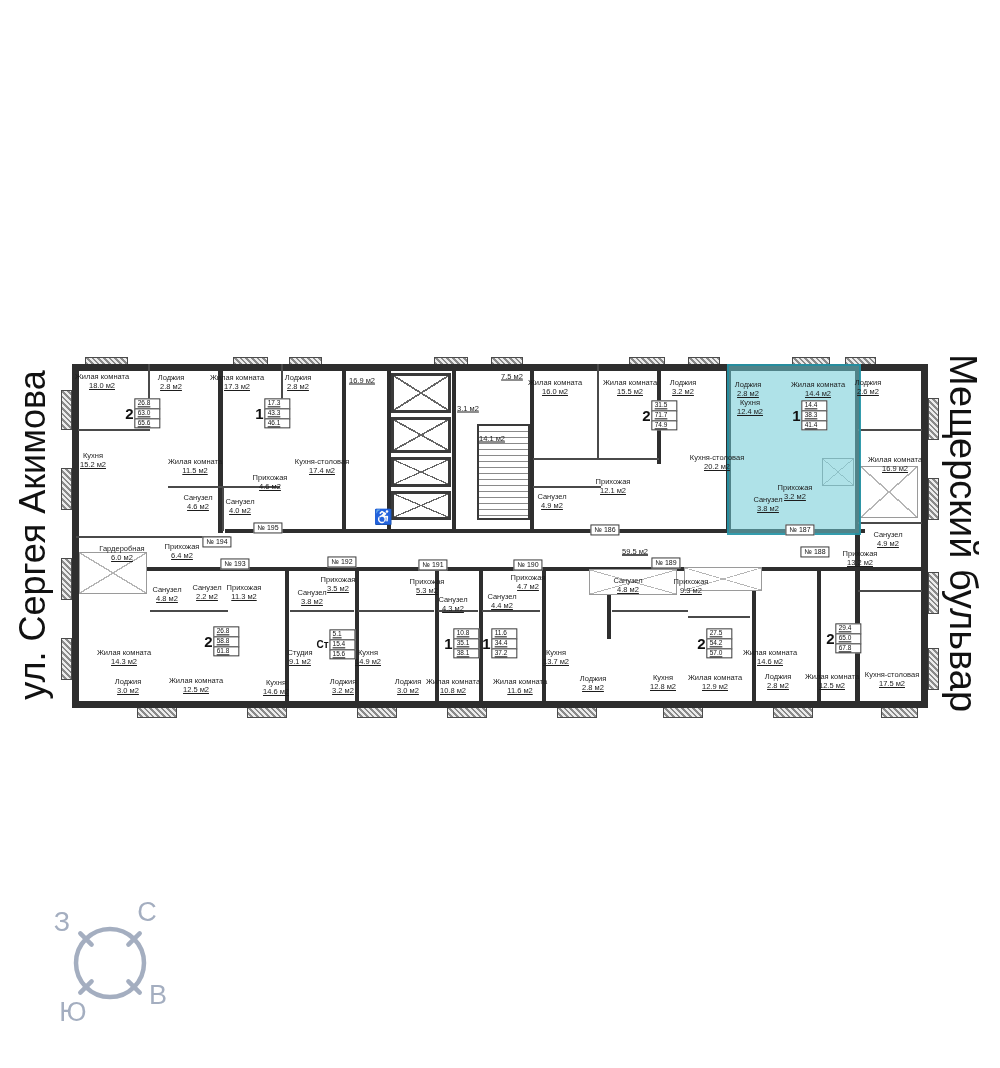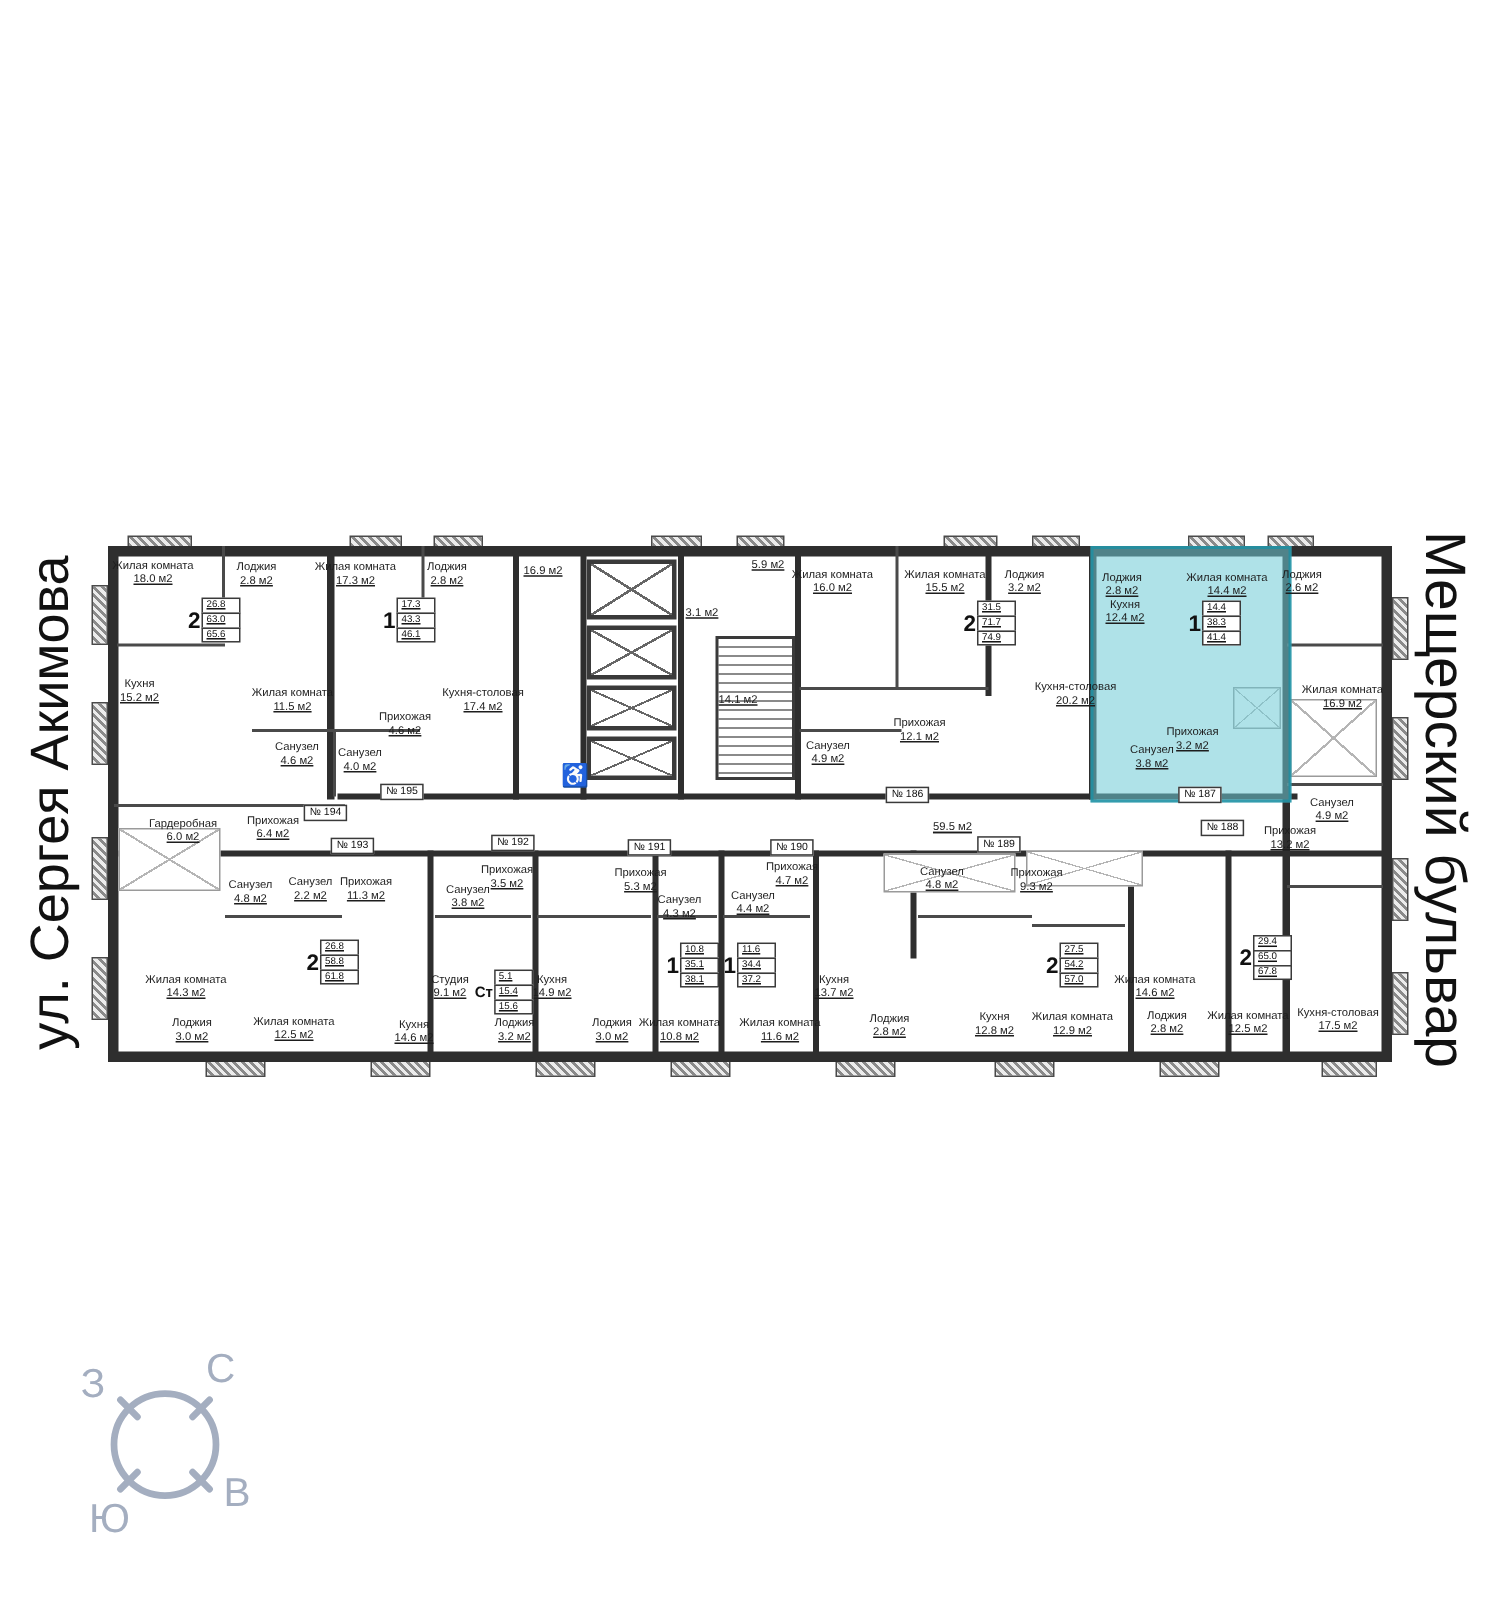--- a/index.html
+++ b/index.html
@@ -165,26 +165,26 @@
         <div class="ar">4.6 м2</div>
       </div>
       <div class="room-label" style="left: 322px; top: 466px;">
         <div>Кухня-столовая</div>
         <div class="ar">17.4 м2</div>
       </div>
       <div class="room-label" style="left: 362px; top: 380px;">
         <div class="ar">16.9 м2</div>
       </div>
       <div class="room-label" style="left: 512px; top: 376px;">
-        <div class="ar">5.9 м2</div>
+        <div class="ar">7.5 м2</div>
       </div>
       <div class="room-label" style="left: 468px; top: 408px;">
         <div class="ar">3.1 м2</div>
       </div>
-      <div class="room-label" style="left: 492px; top: 438px; margin-top: 28px;">
+      <div class="room-label" style="left: 492px; top: 438px;">
         <div class="ar">14.1 м2</div>
       </div>
       <div class="room-label" style="left: 555px; top: 387px;">
         <div>Жилая комната</div>
         <div class="ar">16.0 м2</div>
       </div>
       <div class="room-label" style="left: 630px; top: 387px;">
         <div>Жилая комната</div>
         <div class="ar">15.5 м2</div>
       </div>
@@ -400,21 +400,21 @@
         </span>
       </div>
       <div class="apt-info" style="left: 222px; top: 642px;">
         <span class="t">2</span>
         <span class="vals">
           <span>26.8</span>
           <span>58.8</span>
           <span>61.8</span>
         </span>
       </div>
-      <div class="apt-info small" style="left: 336px; top: 645px; margin-top: 17px;">
+      <div class="apt-info small" style="left: 336px; top: 645px;">
         <span class="t">Ст</span>
         <span class="vals">
           <span>5.1</span>
           <span>15.4</span>
           <span>15.6</span>
         </span>
       </div>
       <div class="apt-info" style="left: 462px; top: 644px;">
         <span class="t">1</span>
         <span class="vals">

